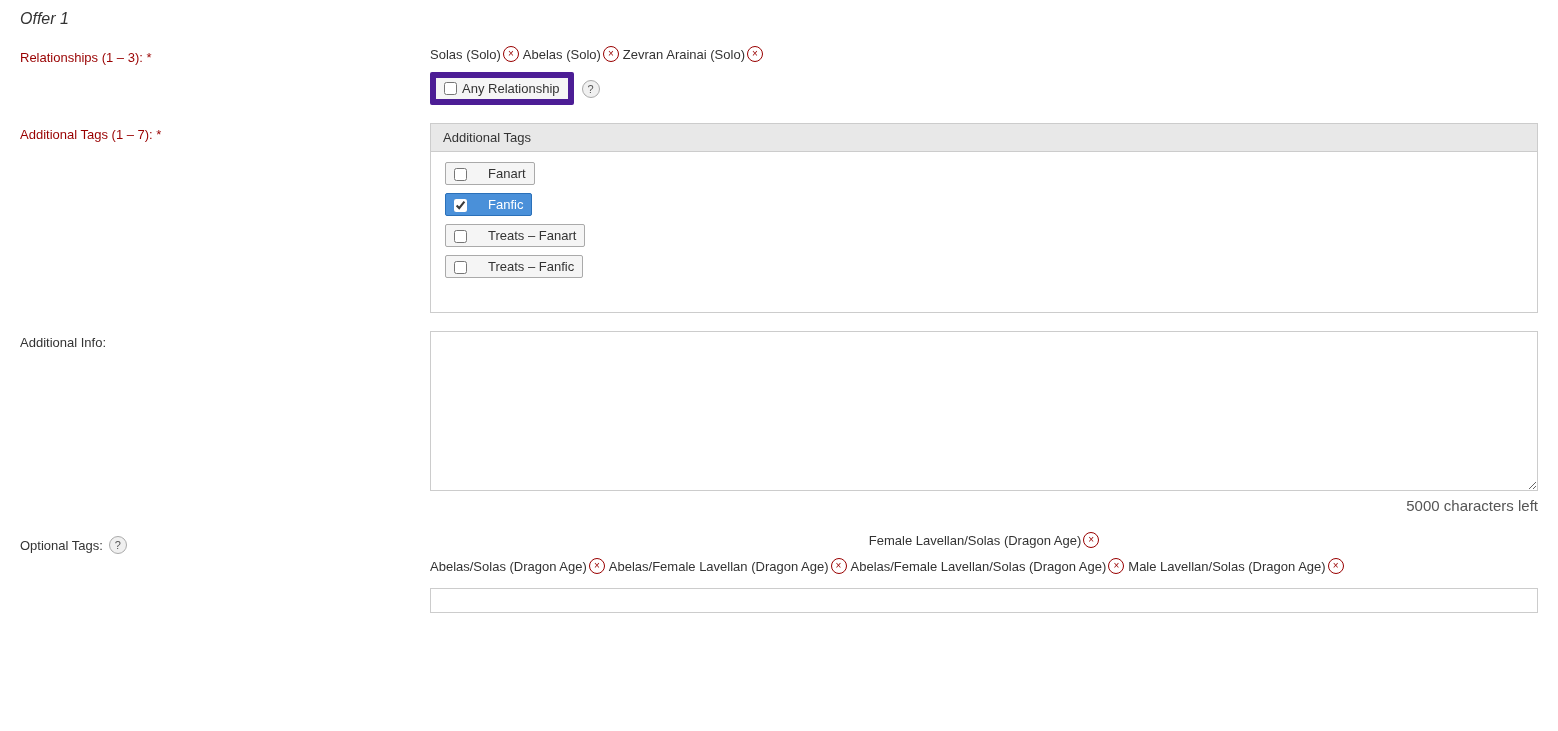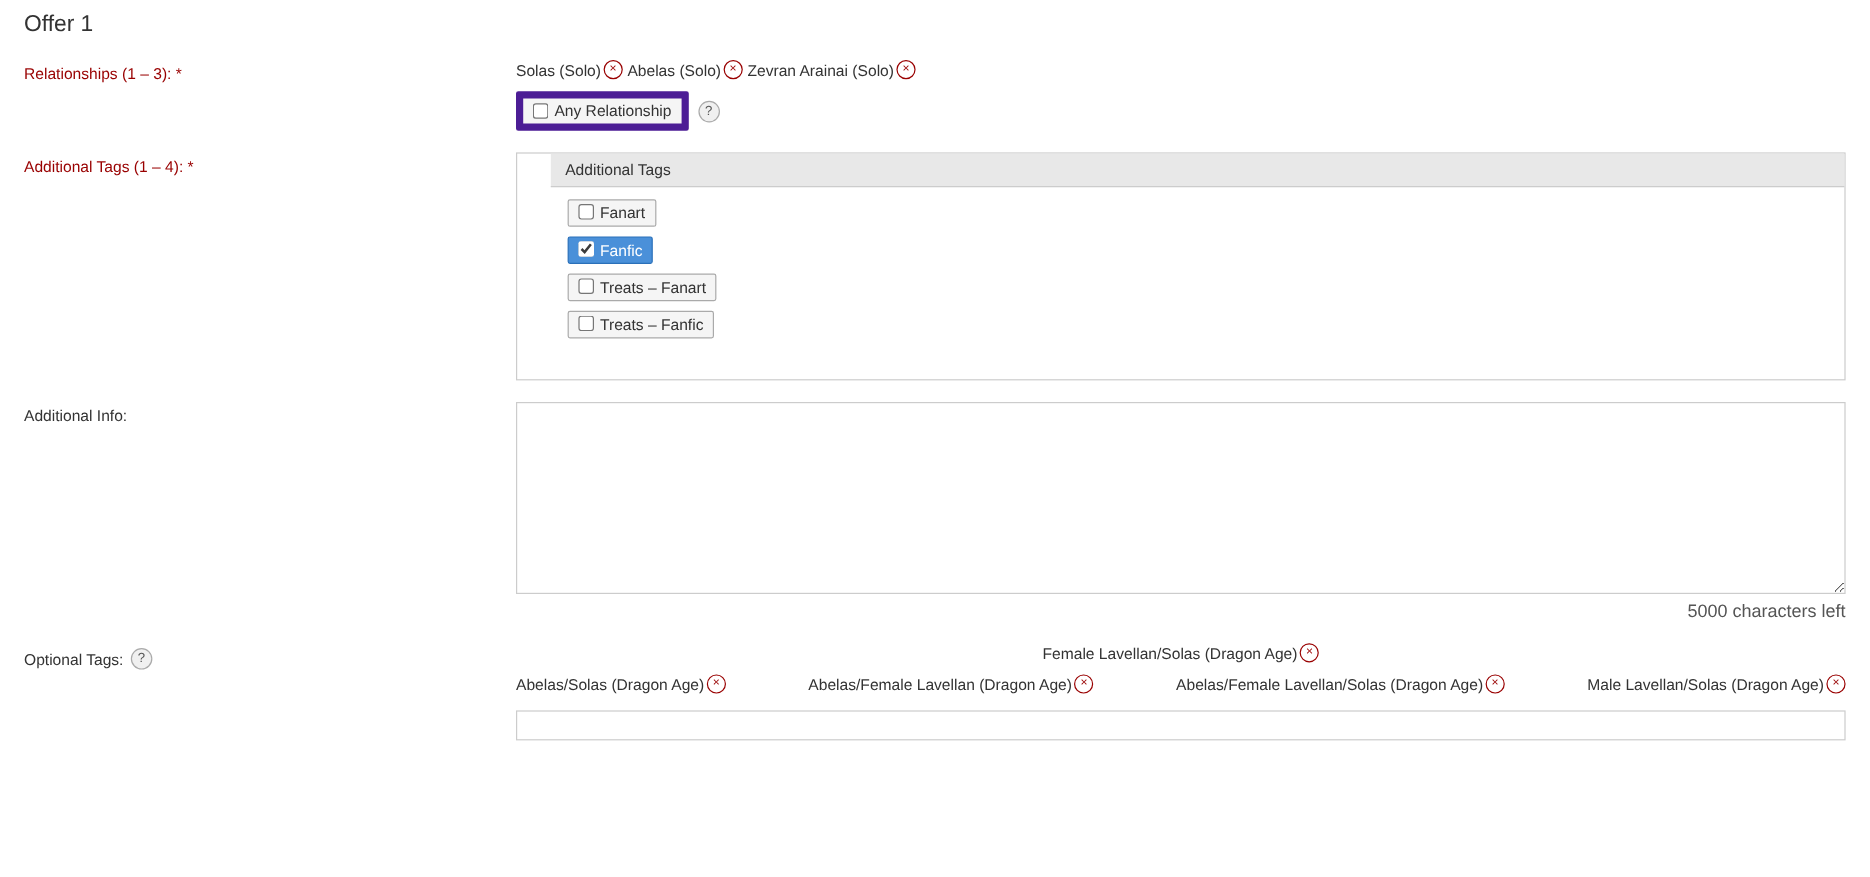--- a/index.html
+++ b/index.html
@@ -5,23 +5,24 @@
     * { box-sizing: border-box; margin: 0; padding: 0; }
     body {
       font-family: Arial, sans-serif;
       font-size: 13px;
       background: #fff;
       color: #333;
       padding: 10px 20px;
     }
 
     .page-title {
-      font-size: 19px;
+      font-size: 16px;
       color: #333;
       margin-bottom: 18px;
+      font-style: italic;
     }
 
     .form-row {
       display: flex;
       align-items: flex-start;
       margin-bottom: 18px;
       min-height: 30px;
     }
 
     .form-label {
@@ -105,21 +106,20 @@
       color: #555;
       font-size: 11px;
       cursor: pointer;
       background: #f0f0f0;
     }
 
     .additional-tags-box {
       border: 1px solid #ccc;
       width: 100%;
       max-width: 1120px;
-      padding-left: 28px;
     }
 
     .additional-tags-header {
       background: #e8e8e8;
       padding: 6px 12px;
       font-size: 13px;
       font-weight: normal;
       color: #333;
       border-bottom: 1px solid #ccc;
     }
@@ -133,22 +133,22 @@
     }
 
     .tag-checkbox-item {
       display: inline-flex;
       align-items: center;
       gap: 0;
     }
 
     .tag-checkbox-btn {
       display: inline-flex;
-      align-items: flex-start;
-      gap: 5px;
+      align-items: flex-end;
+      gap: 21px;
       border: 1px solid #aaa;
       background: #f5f5f5;
       padding: 3px 8px;
       cursor: pointer;
       font-size: 13px;
       border-radius: 2px;
     }
 
     .tag-checkbox-btn.checked {
       background: #4a90d9;
@@ -221,21 +221,21 @@
       <label class="checkbox-btn">
         <input type="checkbox" style="">
         <span>Any Relationship</span>
       </label>
       <span class="help-icon">?</span>
     </div>
   </div>
 </div>
 
 <div class="form-row">
-  <div class="form-label">Additional Tags (1 – 4): *</div>
+  <div class="form-label">Additional Tags (1 – 7): *</div>
   <div class="form-content">
     <div class="additional-tags-box">
       <div class="additional-tags-header">Additional Tags</div>
       <div class="additional-tags-body" id="additional-tags-body">
       <div class="tag-checkbox-item">
             <label class="tag-checkbox-btn">
               <input type="checkbox" style="">
               <span>Fanart</span>
             </label>
           </div>
@@ -276,21 +276,21 @@
     <span class="help-icon">?</span>
   </div>
   <div class="form-content">
     <div class="tags-row" id="opt-tags-row">
     <div style="display: flex; width: 100%; margin-bottom: 6px; justify-content: center;">
           <span class="tag-item">
             <span>Female Lavellan/Solas (Dragon Age)</span>
             <button class="tag-remove">×</button>
           </span>
         </div>
-        <div style="display: flex; flex-wrap: wrap; gap: 4px; margin-bottom: 6px; width: 100%; justify-content: space-between;">
+        <div style="display: flex; flex-wrap: wrap; gap: 4px; margin-bottom: 6px; width: 100%;">
           <span class="tag-item">
             <span>Abelas/Solas (Dragon Age)</span>
             <button class="tag-remove">×</button>
           </span>
           <span class="tag-item">
             <span>Abelas/Female Lavellan (Dragon Age)</span>
             <button class="tag-remove">×</button>
           </span>
           <span class="tag-item">
             <span>Abelas/Female Lavellan/Solas (Dragon Age)</span>

